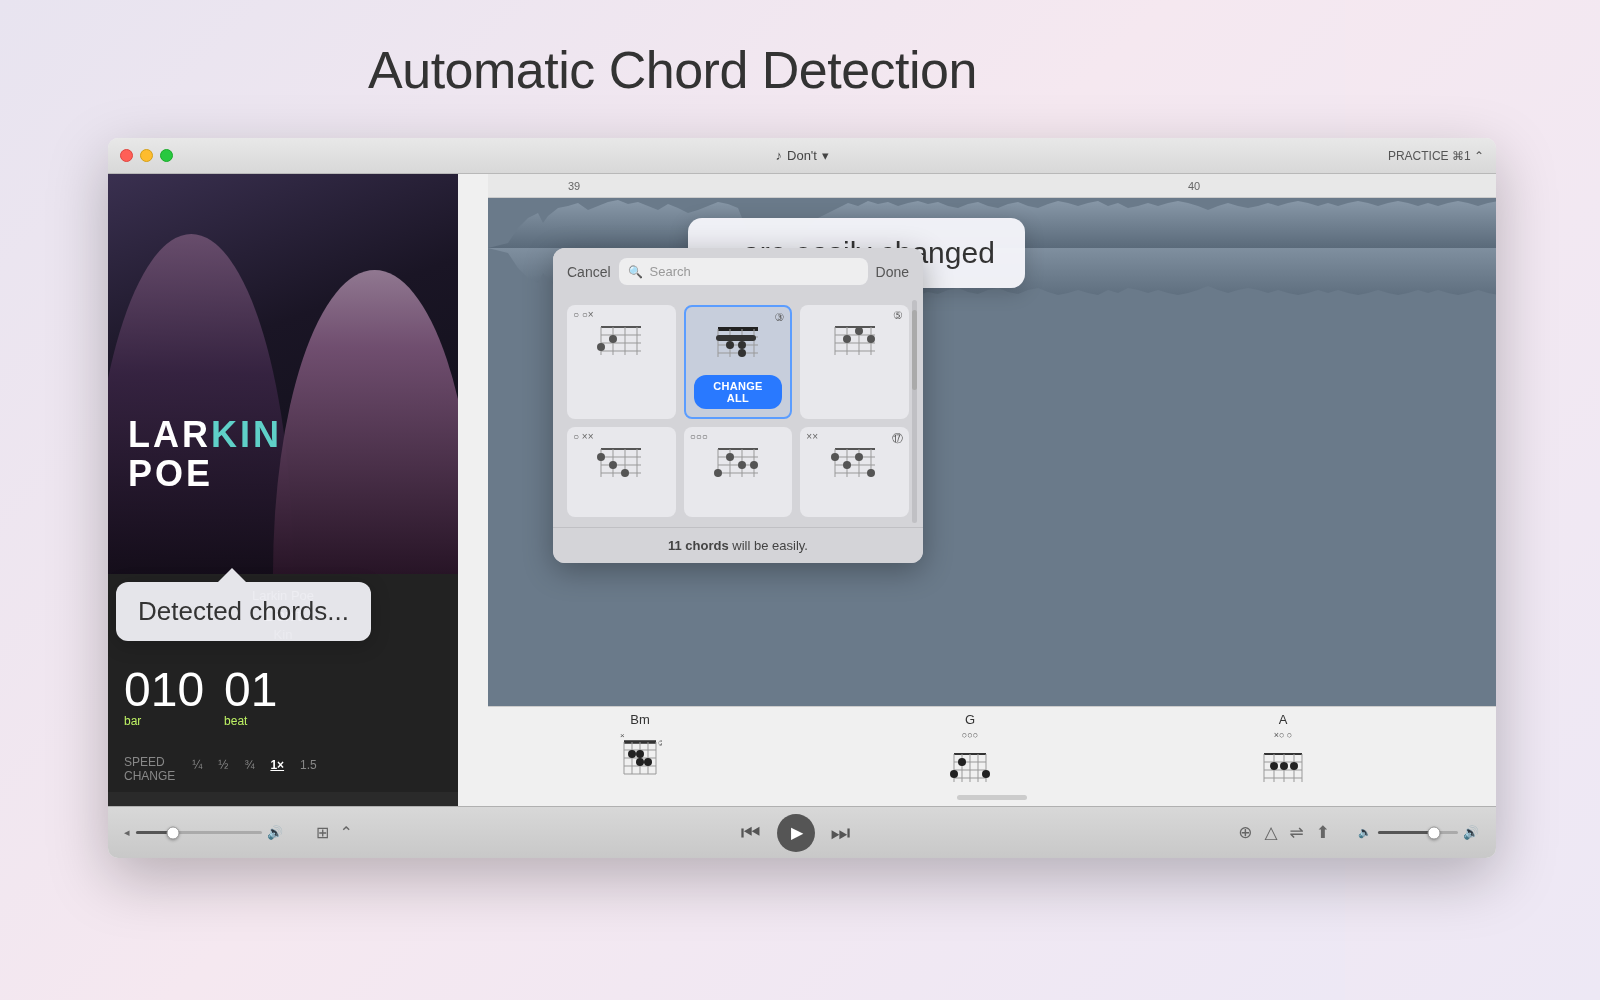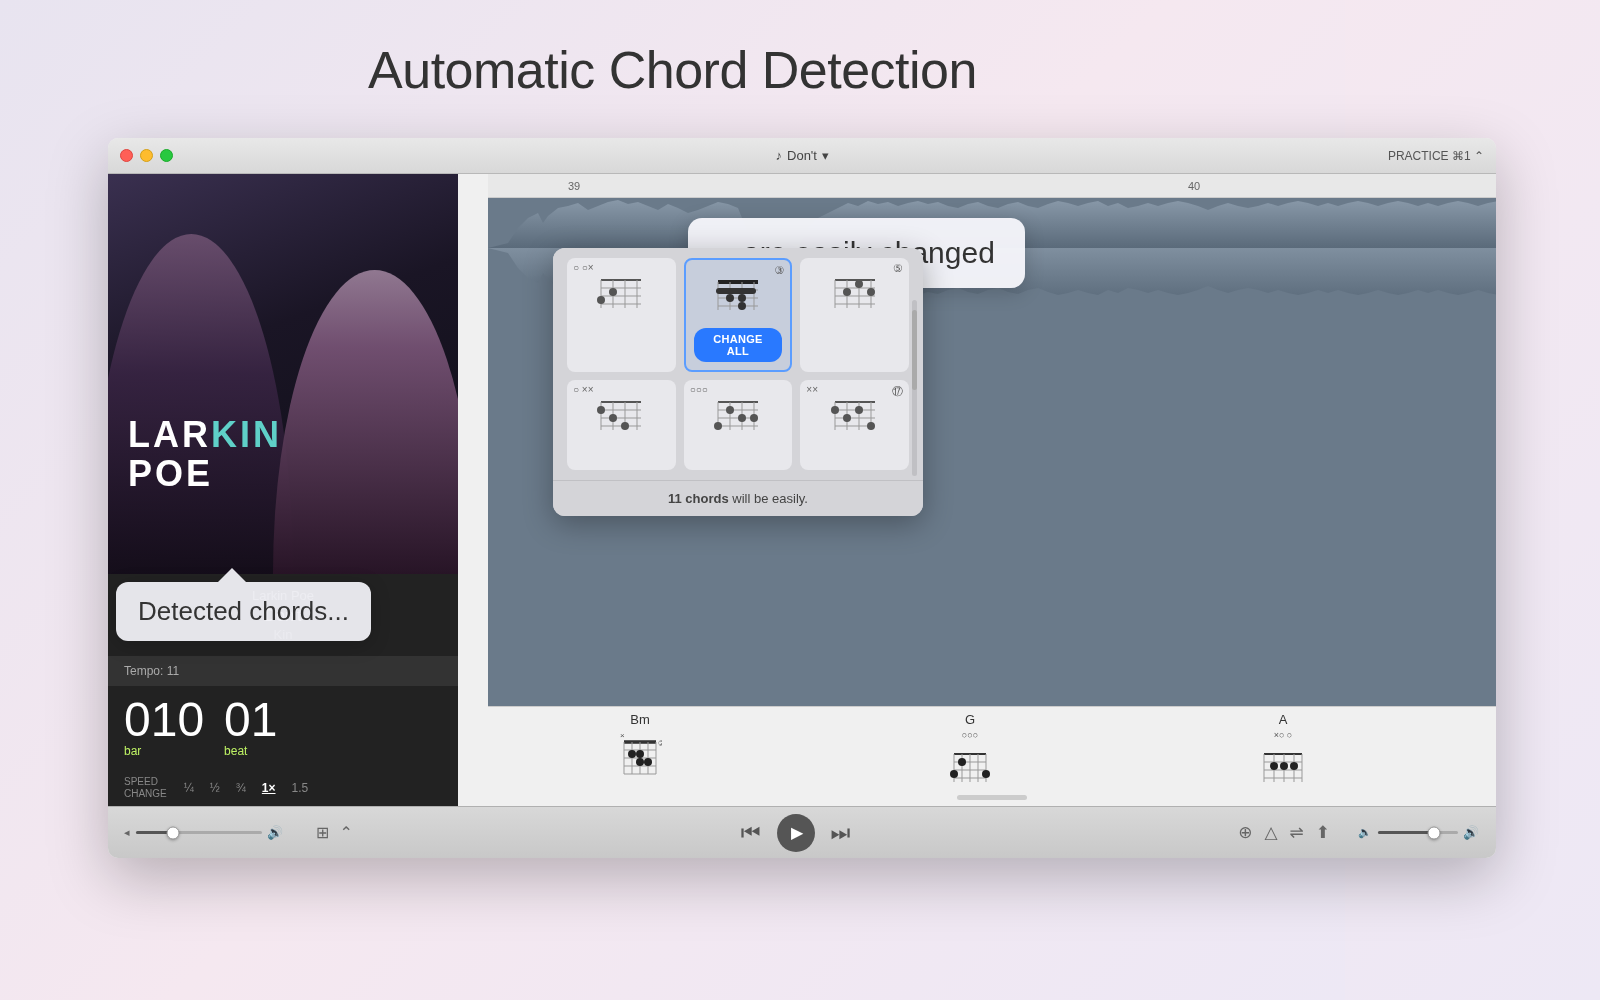--- a/index.html
+++ b/index.html
@@ -193,24 +193,25 @@
 
     .speed-controls {
       background: #222;
       padding: 8px 16px;
       display: flex;
       align-items: center;
       gap: 2px;
       flex-shrink: 0;
     }
     .speed-label {
-      font-size: 10px;
+      font-size: 12px;
       color: #888;
       margin-right: 8px;
       line-height: 1.2;
+      margin-top: 9px;
     }
     .speed-btn {
       font-size: 12px;
       color: #888;
       padding: 3px 7px;
       border-radius: 4px;
       cursor: pointer;
     }
     .speed-btn.active {
       color: #fff;
@@ -548,23 +549,20 @@
             </div>
           </div>
         </div>
 
         <div class="track-info">
           <div class="track-artist">Larkin Poe</div>
           <div class="track-title">Don't</div>
           <div class="track-album">Kin</div>
         </div>
 
-        <div class="tempo-bar">
-          <span>Tempo: 11</span>
-        </div>
 
         <div class="position-display">
           <div>
             <div class="position-number">010</div>
             <div class="position-label">bar</div>
           </div>
           <div>
             <div class="position-number">01</div>
             <div class="position-label">beat</div>
           </div>
@@ -644,20 +642,28 @@
           
           <div class="tooltip-bubble" style="position:absolute;top:20px;left:200px;font-size:30px;padding:18px 30px;background:rgba(245,245,250,0.96);border-radius:14px;box-shadow:0 4px 20px rgba(0,0,0,0.18);">
             <span>...are easily changed</span>
             
             <div style="position:absolute;bottom:-20px;left:50%;transform:translateX(-50%);width:0;height:0;border-left:15px solid transparent;border-right:15px solid transparent;border-top:20px solid rgba(245,245,250,0.96);"></div>
           </div>
 
           
           <div class="chord-picker">
 
+            <div class="chord-picker-header">
+              <span class="chord-picker-cancel">Cancel</span>
+              <div class="chord-picker-search">
+                <span class="search-icon-small">🔍</span>
+                <span class="search-placeholder">Search</span>
+              </div>
+              <span class="chord-picker-done">Done</span>
+            </div>
 
             <div class="chord-grid">
 
               <div class="chord-cell">
                 <div class="chord-cell-label">○ ○× </div>
                 <svg class="chord-diag" viewBox="0 0 60 56">
                   <line x1="10" y1="14" x2="50" y2="14" stroke="#555" stroke-width="2"></line>
                   <line x1="10" y1="22" x2="50" y2="22" stroke="#999" stroke-width="1"></line>
                   <line x1="10" y1="30" x2="50" y2="30" stroke="#999" stroke-width="1"></line>
                   <line x1="10" y1="38" x2="50" y2="38" stroke="#999" stroke-width="1"></line>

